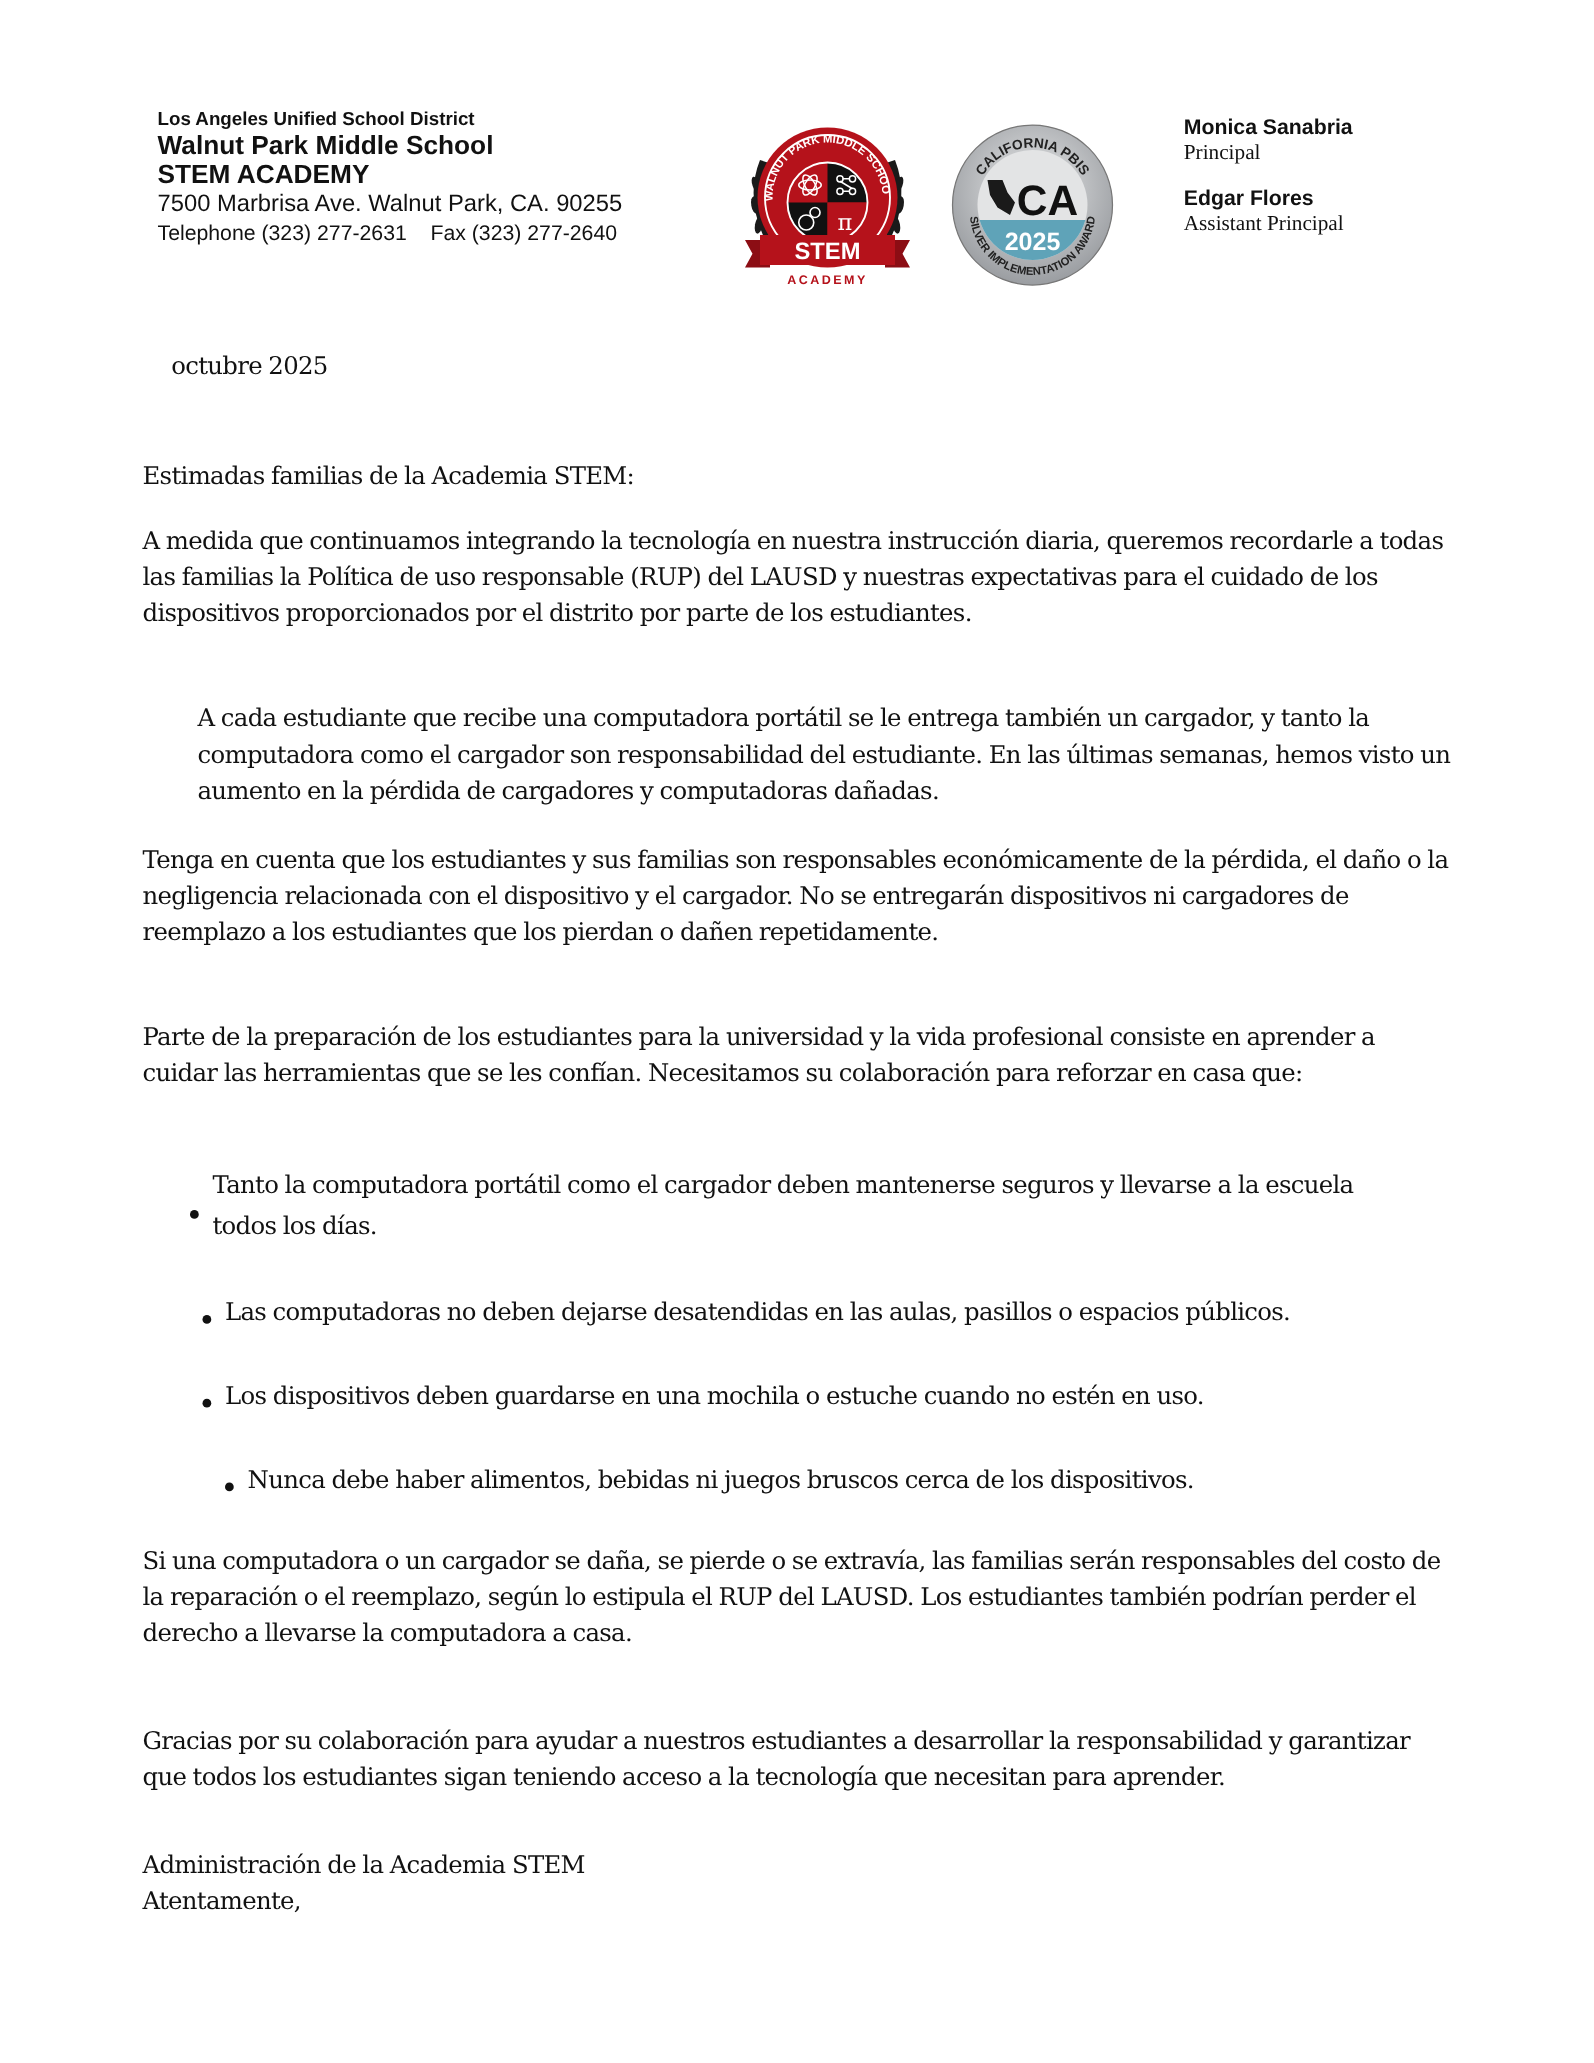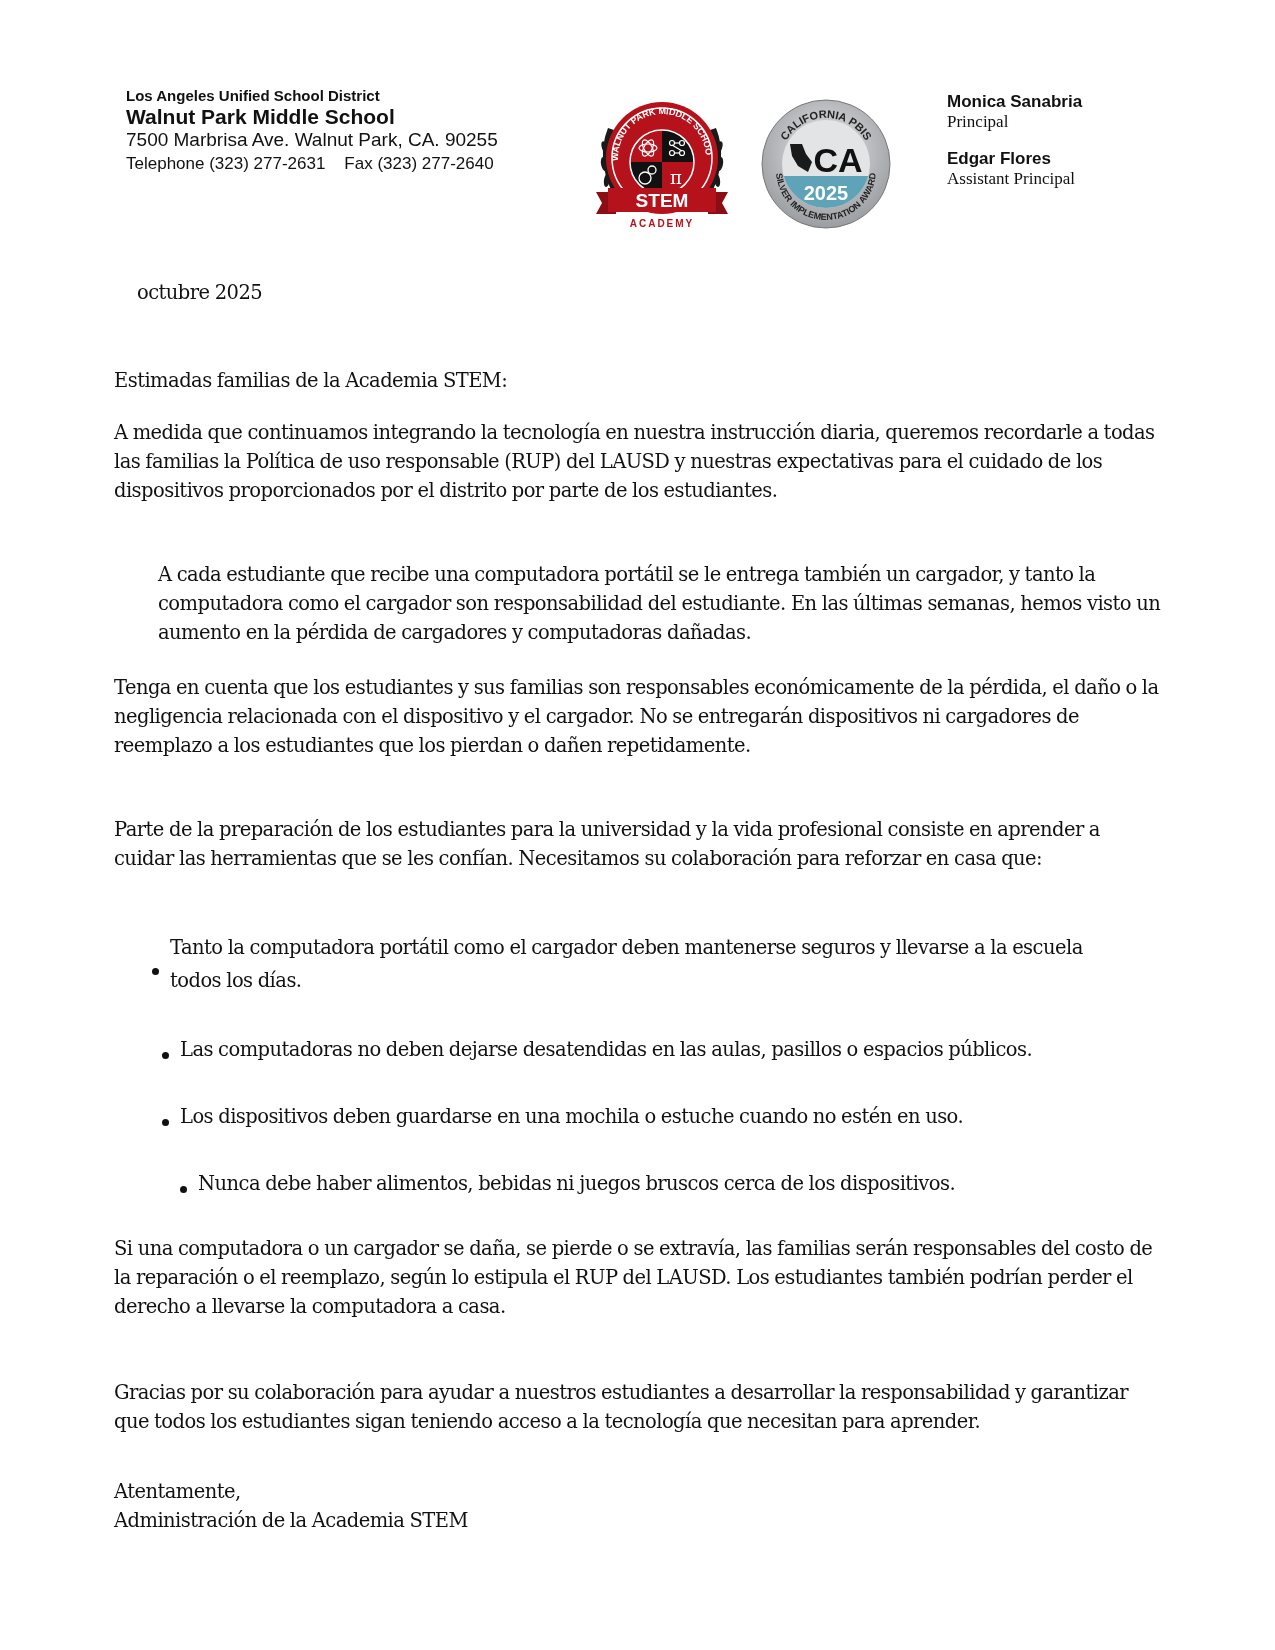--- a/index.html
+++ b/index.html
@@ -47,20 +47,21 @@
   .b4 { left:180px; top:1169px; width:1000px; }
   .b2 .dot, .b3 .dot, .b4 .dot { margin-right:11px; }
   .b1 .txt { line-height:33px; margin-top:-2px; }
 </style>
 </head>
 <body>
 
 <div class="abs hdr-left sans">
   <div class="hdr-district">Los Angeles Unified School District</div>
   <div class="hdr-school">Walnut Park Middle School</div>
+  <div class="hdr-academy">STEM ACADEMY</div>
   <div class="hdr-address">7500 Marbrisa Ave. Walnut Park, CA. 90255</div>
   <div class="hdr-phone">Telephone (323) 277-2631    Fax (323) 277-2640</div>
 </div>
 
 <div class="abs logo-stem">
   <svg width="148" height="148" viewBox="0 0 148 148">
     <defs>
       <path id="arcTop" d="M 30 70 A 44 44 0 0 1 118 70"></path>
     </defs>
 
@@ -177,15 +178,15 @@
 </div>
 <div class="bullet doc b4">
   <span class="dot"></span>
   <span class="txt">Nunca debe haber alimentos, bebidas ni juegos bruscos cerca de los dispositivos.</span>
 </div>
 
 <div class="abs doc para p5">Si una computadora o un cargador se daña, se pierde o se extravía, las familias serán responsables del costo de la reparación o el reemplazo, según lo estipula el RUP del LAUSD. Los estudiantes también podrían perder el derecho a llevarse la computadora a casa.</div>
 <div class="abs doc para p6">Gracias por su colaboración para ayudar a nuestros estudiantes a desarrollar la responsabilidad y garantizar que todos los estudiantes sigan teniendo acceso a la tecnología que necesitan para aprender.</div>
 
 <div class="abs doc para p-close">
+  <div>Administración de la Academia STEM</div>
   <div>Atentamente,</div>
-  <div>Administración de la Academia STEM</div>
 </div>
 
 </body></html>

